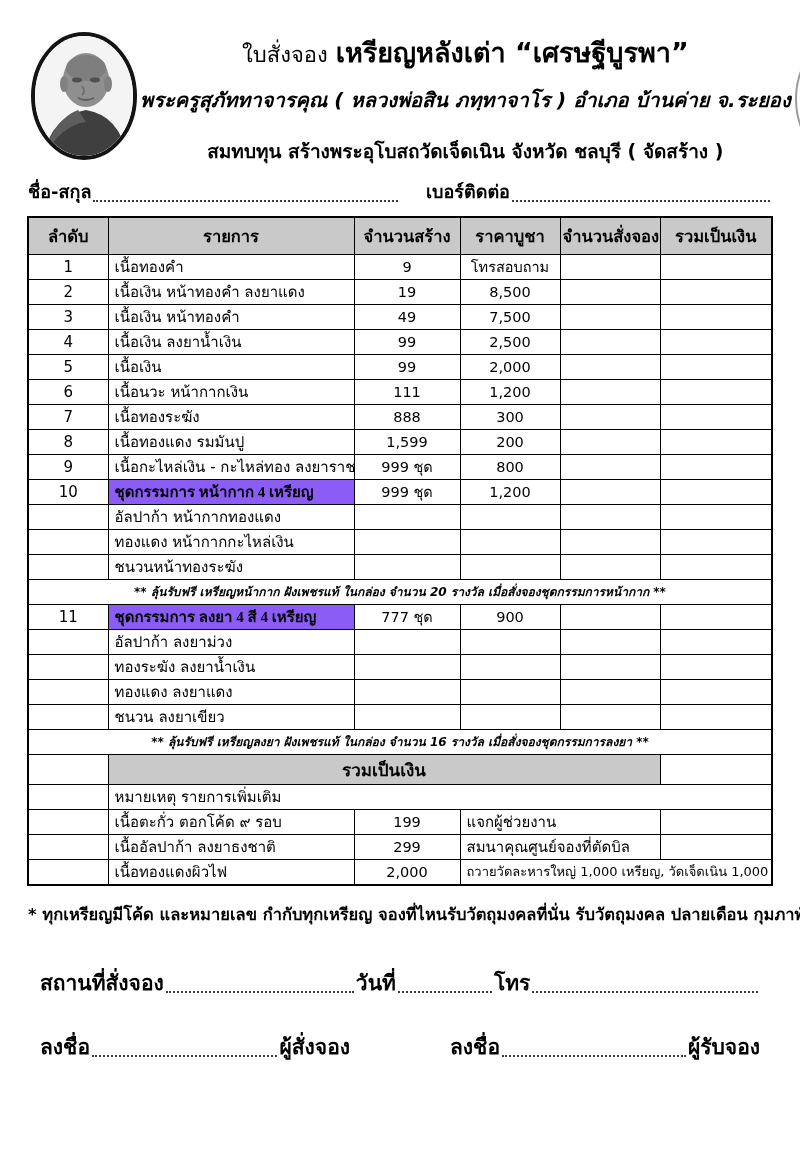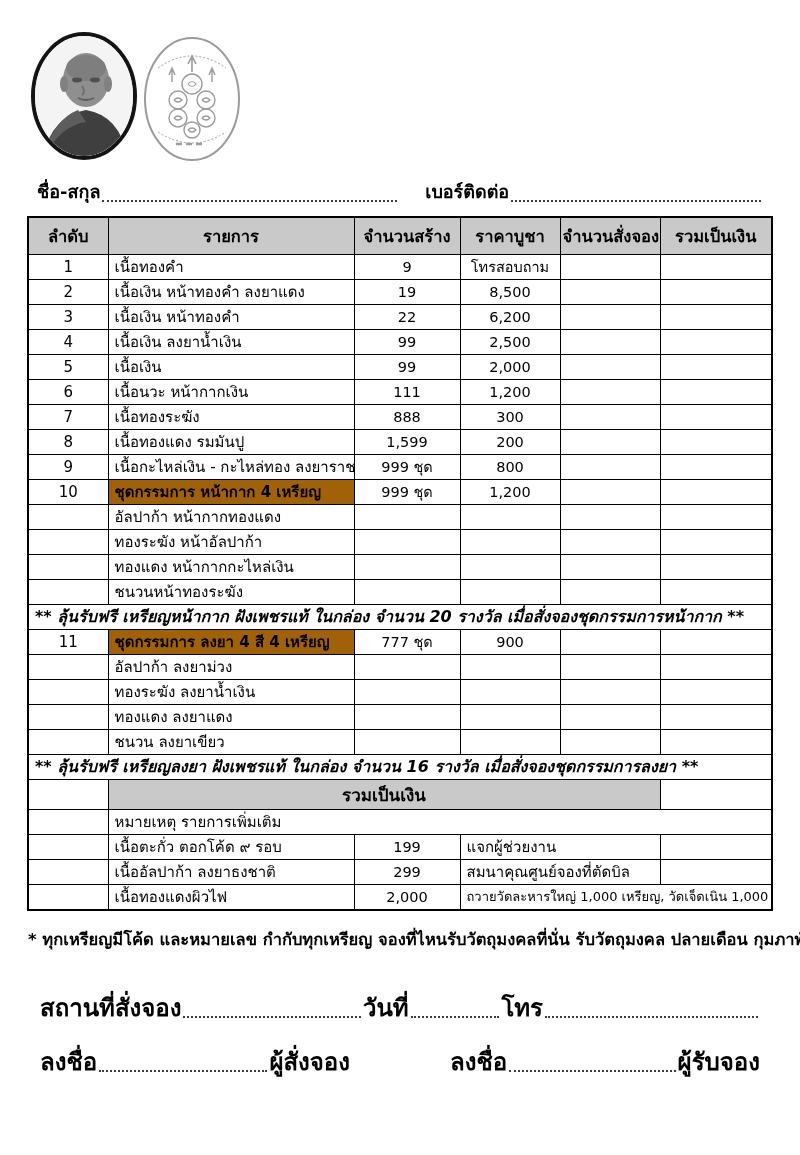--- a/index.html
+++ b/index.html
@@ -11,45 +11,45 @@
   .header{display:flex;align-items:flex-start;padding:30px 18px 0 28px;}
   .photo{width:112px;height:132px;flex:0 0 auto;}
   .titles{flex:1;text-align:center;padding-top:6px;}
   .t1{font-size:26px;line-height:34px;white-space:nowrap;}
   .t1 .prefix{font-weight:400;font-size:22px;margin-right:8px;}
   .t1 .main{font-weight:700;font-size:27px;}
   .t2{font-style:italic;font-weight:600;font-size:20px;margin-top:12px;white-space:nowrap;}
   .t3{font-weight:700;font-size:19px;margin-top:20px;white-space:nowrap;}
   .seal{width:104px;height:138px;flex:0 0 auto;}
   
-  .fields{padding:0 37px;margin-top:14px;font-weight:700;font-size:18px;}
+  .fields{padding:0 28px;margin-top:14px;font-weight:700;font-size:18px;}
   .frow{display:flex;align-items:flex-end;margin-bottom:13px;}
   .frow .lbl{white-space:nowrap;line-height:20px;}
   .dots{flex:1;border-bottom:2.5px dotted #3c3c3c;height:16px;margin:0 2px;}
   .d-name{flex:1.18;}
   .d-contact{flex:1;}
   .sp{width:26px;}
   
   table{border-collapse:collapse;table-layout:fixed;width:744px;margin:14px auto 0;border-radius:16px;}
   th,td{border:1.6px solid #000;padding:0 6px;overflow:hidden;white-space:nowrap;}
   table{border:2.4px solid #000;}
   th{background:#c9c9c9;height:36px;font-size:16.5px;font-weight:700;padding:0 2px;}
   td{height:24px;font-size:15px;line-height:24px;}
   .c-no{text-align:center;}
   .c-num{text-align:center;font-size:14.5px;}
   .c-item{text-align:left;}
-  .hl{background:#a16207;font-weight:700;}
-  .c-note{text-align:left;font-style:italic;font-weight:600;font-size:16px;}
+  .hl{background:#8b5cf6;font-weight:700;font-family:Liberation Serif, serif;}
+  .c-note{text-align:center;font-style:italic;font-weight:600;font-size:12px;}
   .c-total{background:#c9c9c9;text-align:center;font-weight:700;font-size:17px;height:29px;}
   .c-small{font-size:13px;}
   
   .bnote{margin:15px 28px 0;font-weight:700;font-size:16.5px;white-space:nowrap;}
-  .place-row,.sign-row{display:flex;align-items:flex-end;margin:0 40px;font-weight:700;font-size:24px;}
+  .place-row,.sign-row{display:flex;align-items:flex-end;margin:0 40px;font-weight:700;font-size:21px;}
   .place-row{margin-top:46px;}
-  .sign-row{margin-top:34px;}
+  .sign-row{margin-top:44px;}
   .place-row .lbl,.sign-row .lbl{white-space:nowrap;line-height:20px;}
   .d-place{flex:2;}
   .d-date{flex:1;}
   .d-tel{flex:2.4;}
   .sgroup{display:flex;align-items:flex-end;flex:1;}
   .sgap{width:100px;}
   .d-sign{flex:1;}
 </style>
 </head>
 <body>
@@ -72,20 +72,27 @@
         <ellipse cx="80" cy="54" rx="4" ry="8" fill="#818181"></ellipse>
         <ellipse cx="49" cy="50" rx="5" ry="2.4" fill="#4f4f4f"></ellipse>
         <ellipse cx="67" cy="50" rx="5" ry="2.4" fill="#4f4f4f"></ellipse>
         <path d="M54 56 q4 6 0 9" stroke="#6a6a6a" stroke-width="1.6" fill="none"></path>
         <path d="M50 68 q8 4 16 0" stroke="#5c5c5c" stroke-width="1.8" fill="none"></path>
         <path d="M14 132 Q22 86 58 80 Q94 86 100 132 Z" fill="#3f3f3f"></path>
         <path d="M14 132 Q30 96 58 92 L50 80 Q24 90 14 132 Z" fill="#5d5d5d"></path>
       </g>
     </svg>
 
+    <div class="titles">
+      <div class="t1">
+        <span class="prefix">ใบสั่งจอง</span><span class="main">เหรียญหลังเต่า “เศรษฐีบูรพา”</span>
+      </div>
+      <div class="t2">พระครูสุภัททาจารคุณ ( หลวงพ่อสิน ภทฺทาจาโร ) อำเภอ บ้านค่าย จ.ระยอง</div>
+      <div class="t3">สมทบทุน สร้างพระอุโบสถวัดเจ็ดเนิน จังหวัด ชลบุรี ( จัดสร้าง )</div>
+    </div>
 
     <svg class="seal" viewBox="0 0 104 138">
       <g stroke="#9b9b9b" fill="none">
         <ellipse cx="52" cy="69" rx="47" ry="61" stroke-width="2"></ellipse>
         <path d="M18 38 q34 -24 68 0" stroke-width="1" stroke-dasharray="2 2"></path>
         <path d="M18 102 q34 22 68 0" stroke-width="1" stroke-dasharray="2 2"></path>
         <path d="M52 42 v-14 m-4 6 l4 -8 l4 8" stroke-width="1.6"></path>
         <path d="M32 52 v-12 m-3 5 l3 -7 l3 7" stroke-width="1.4"></path>
         <path d="M72 52 v-12 m-3 5 l3 -7 l3 7" stroke-width="1.4"></path>
         <circle cx="52" cy="54" r="10" stroke-width="1.4"></circle>
@@ -147,22 +154,22 @@
         <td class="c-no">2</td>
         <td class="c-item">เนื้อเงิน หน้าทองคำ  ลงยาแดง</td>
         <td class="c-num">19</td>
         <td class="c-num">8,500</td>
         <td></td>
         <td></td>
       </tr>
       <tr>
         <td class="c-no">3</td>
         <td class="c-item">เนื้อเงิน หน้าทองคำ</td>
-        <td class="c-num">22</td>
-        <td class="c-num">6,200</td>
+        <td class="c-num">49</td>
+        <td class="c-num">7,500</td>
         <td></td>
         <td></td>
       </tr>
       <tr>
         <td class="c-no">4</td>
         <td class="c-item">เนื้อเงิน ลงยาน้ำเงิน</td>
         <td class="c-num">99</td>
         <td class="c-num">2,500</td>
         <td></td>
         <td></td>
@@ -212,28 +219,20 @@
         <td class="c-no">10</td>
         <td class="c-item hl">ชุดกรรมการ หน้ากาก  4 เหรียญ</td>
         <td class="c-num">999  ชุด</td>
         <td class="c-num">1,200</td>
         <td></td>
         <td></td>
       </tr>
       <tr>
         <td class="c-no"></td>
         <td class="c-item">อัลปาก้า หน้ากากทองแดง</td>
-        <td></td>
-        <td></td>
-        <td></td>
-        <td></td>
-      </tr>
-      <tr>
-        <td class="c-no"></td>
-        <td class="c-item">ทองระฆัง หน้าอัลปาก้า</td>
         <td></td>
         <td></td>
         <td></td>
         <td></td>
       </tr>
       <tr>
         <td class="c-no"></td>
         <td class="c-item">ทองแดง หน้ากากกะไหล่เงิน</td>
         <td></td>
         <td></td>

